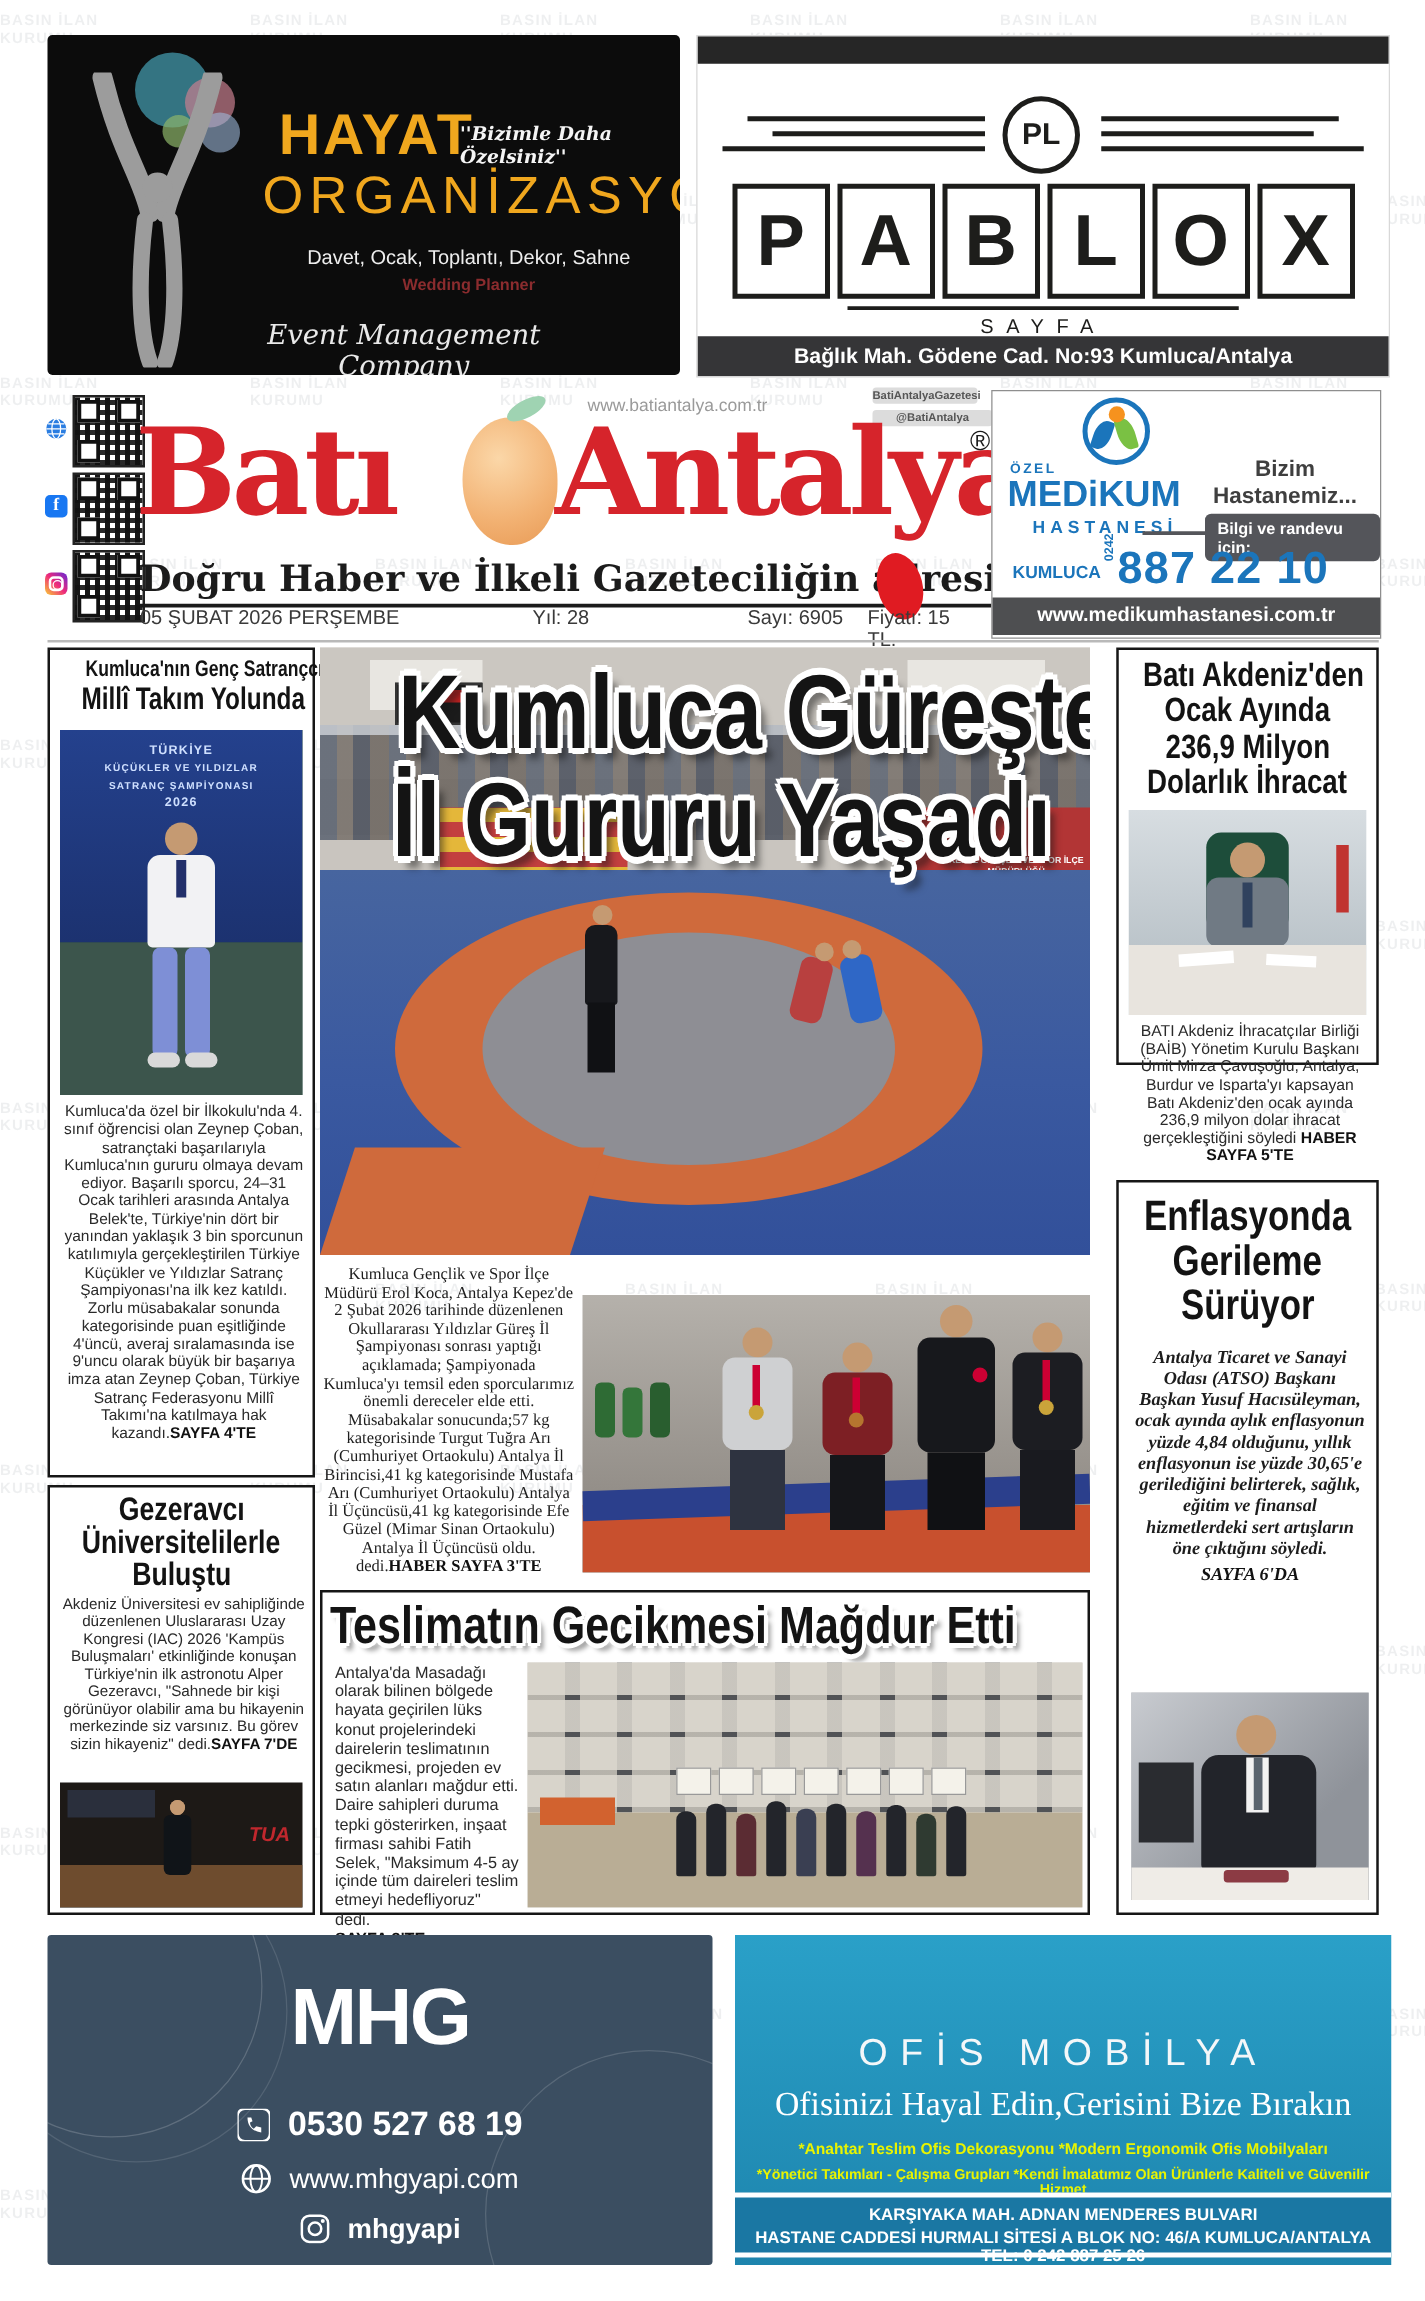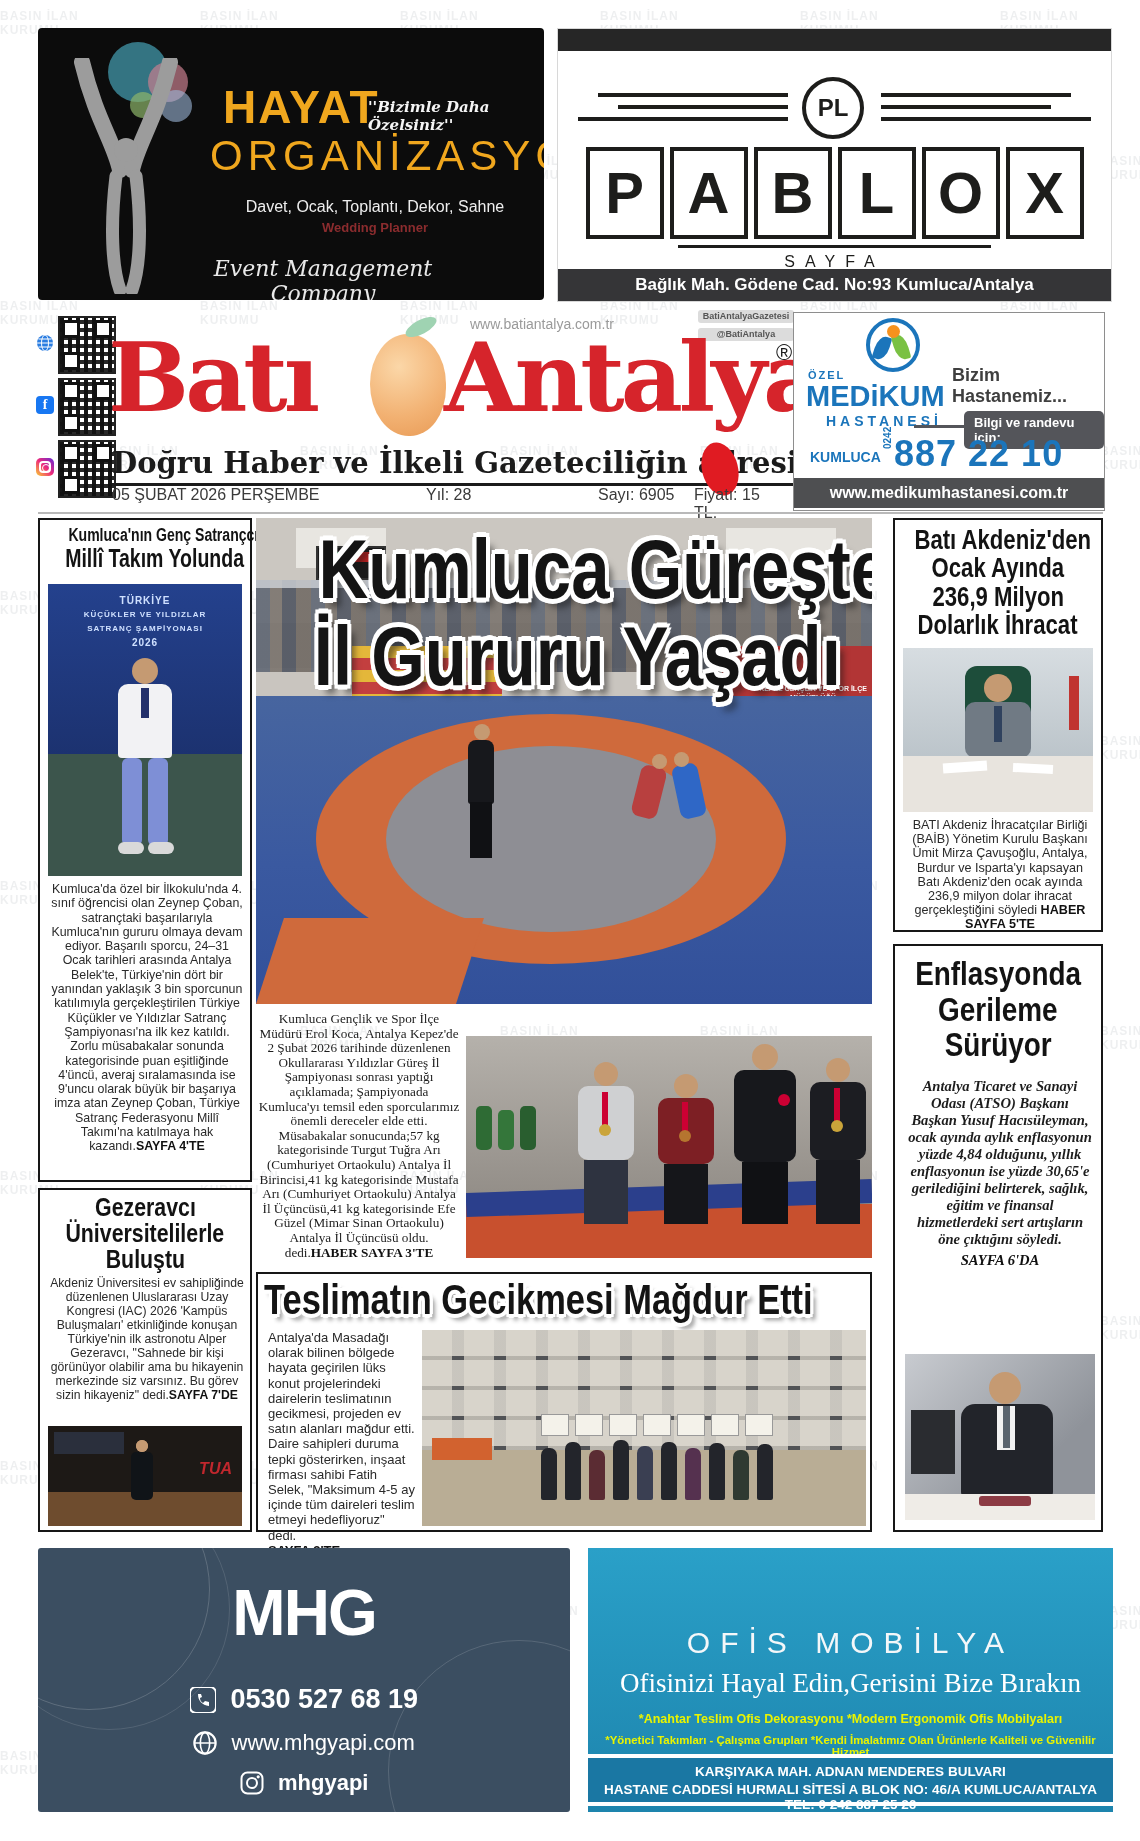--- a/index.html
+++ b/index.html
@@ -197,21 +197,21 @@
         <line x1="2.5" y1="13" x2="15.5" y2="13" stroke="#fff" stroke-width="1"></line>
     </svg>
     <div class="icon16" style="left:36px;top:396px;background:#1877f2;border-radius:4px;color:#fff;font:700 14px/18px 'Liberation Serif',serif;text-align:center;">f</div>
     <div class="icon16" style="left:36px;top:458px;background:linear-gradient(45deg,#f9ce34,#ee2a7b,#6228d7);border-radius:5px;">
       <div style="position:absolute;inset:3px;border:2px solid #fff;border-radius:4px;"></div>
       <div style="position:absolute;left:6px;top:6px;width:6px;height:6px;border:1.5px solid #fff;border-radius:50%;"></div>
     </div>
 
     <div class="abs" style="left:470px;top:316px;font:400 14px 'Liberation Sans',sans-serif;color:#9a9a9a;">www.batiantalya.com.tr</div>
 
-    <div class="abs" style="left:698px;top:310px;width:96px;height:13px;background:#dcdcdc;border-radius:3px;font:700 9px/13px 'Liberation Sans',sans-serif;color:#555;text-align:center;">
+    <div class="abs" style="left:698px;top:310px;width:84px;height:13px;background:#dcdcdc;border-radius:3px;font:700 9px/13px 'Liberation Sans',sans-serif;color:#555;text-align:center;">
       <span>BatiAntalyaGazetesi</span>
     </div>
     <div class="abs" style="left:698px;top:328px;width:96px;height:13px;background:#dcdcdc;border-radius:3px;font:700 9px/13px 'Liberation Sans',sans-serif;color:#555;text-align:center;">
       <span>@BatiAntalya</span>
     </div>
 
     <div class="abs" style="left:108px;top:318px;width:700px;height:130px;">
       <span style="position:absolute;left:0;top:0;font:700 96px/120px 'DejaVu Serif',serif;color:#d6242b;letter-spacing:-4px;">Batı</span>
       <div style="position:absolute;left:262px;top:16px;width:76px;height:102px;border-radius:50% 50% 48% 52%;
                   background:radial-gradient(circle at 38% 32%,#fbd7a8,#f2b172 60%,#e89a55);"></div>
@@ -233,21 +233,21 @@
 
     <div class="abs" style="left:793px;top:312px;width:310px;height:197px;background:#fff;border:1px solid #8e8e8e;">
       <div style="position:absolute;left:72px;top:5px;width:46px;height:46px;border:4px solid #1b75bb;border-radius:50%;background:#fff;">
         <div style="position:absolute;left:5px;top:14px;width:14px;height:24px;border-radius:60% 10% 60% 10%;background:#1b75bb;transform:rotate(18deg);"></div>
         <div style="position:absolute;left:24px;top:12px;width:14px;height:26px;border-radius:10% 60% 10% 60%;background:#7ac143;transform:rotate(-16deg);"></div>
         <div style="position:absolute;left:17px;top:3px;width:13px;height:13px;border-radius:50%;background:#f6921e;"></div>
       </div>
       <div class="abs" style="left:14px;top:56px;font:700 11px 'Liberation Sans',sans-serif;color:#1b75bb;letter-spacing:2px;">ÖZEL</div>
       <div class="abs" style="left:12px;top:67px;font:700 29px 'Liberation Sans',sans-serif;color:#1b75bb;">MEDiKUM</div>
       <div class="abs" style="left:32px;top:100px;font:700 14px 'Liberation Sans',sans-serif;color:#1b75bb;letter-spacing:4px;">HASTANESİ</div>
-      <div class="abs" style="left:158px;top:52px;font:700 18px 'Liberation Sans',sans-serif;color:#3f3f3f;">Bizim Hastanemiz...</div>
+      <div class="abs" style="left:158px;top:52px;font:700 18px 'Liberation Sans',sans-serif;color:#3f3f3f;text-align:center;">Bizim Hastanemiz...</div>
       <div class="abs" style="left:120px;top:112px;width:50px;height:3px;background:#54555a;"></div>
       <div class="abs pill" style="left:170px;top:98px;padding:4px 10px;font-size:13px;">
         <span>Bilgi ve randevu için;</span>
       </div>
       <div class="abs" style="left:16px;top:136px;font:700 14px 'Liberation Sans',sans-serif;color:#1b75bb;">KUMLUCA</div>
       <div class="abs" style="left:88px;top:136px;font:700 10px 'Liberation Sans',sans-serif;color:#1b75bb;transform:rotate(-90deg);transform-origin:left top;">0242</div>
       <div class="abs" style="left:100px;top:120px;font:700 36px 'Liberation Sans',sans-serif;color:#1b75bb;letter-spacing:1px;">887 22 10</div>
       <div class="abs" style="left:0;top:165px;width:310px;height:30px;background:#4e4f51;text-align:center;">
         <span style="font:700 16px/30px 'Liberation Sans',sans-serif;color:#fff;">www.medikumhastanesi.com.tr</span>
       </div>
@@ -378,21 +378,21 @@
              background:repeating-linear-gradient(180deg,rgba(216,212,203,.9) 0 26px,rgba(120,118,112,.35) 26px 30px);"></div>
         <div class="fig" style="left:0;top:120px;width:444px;height:76px;background:#b9ad95;"></div>
         <div class="fig" style="left:10px;top:108px;width:60px;height:22px;background:#d2622f;"></div>
         <div class="fig" style="left:40px;top:84px;width:390px;text-align:center;">
           <span class="sign"></span><span class="sign"></span><span class="sign"></span><span class="sign"></span><span class="sign"></span><span class="sign"></span><span class="sign"></span><br>
           <span class="protester"></span><span class="protester" style="height:58px;"></span><span class="protester" style="height:50px;background:#5b2c33;"></span><span class="protester" style="height:60px;"></span><span class="protester" style="height:54px;background:#3a3f52;"></span><span class="protester" style="height:58px;"></span><span class="protester" style="height:52px;background:#55314f;"></span><span class="protester" style="height:57px;"></span><span class="protester" style="height:50px;background:#2f3a31;"></span><span class="protester" style="height:56px;"></span>
         </div>
       </div>
     </div>
 
-    <div class="nbox" style="left:893px;top:518px;width:210px;height:414px;">
+    <div class="nbox" style="left:893px;top:518px;width:210px;height:334px;">
       <div class="hl" style="position:absolute;left:0;top:6px;width:100%;line-height:1.05;">
         <span class="cond" style="font-size:27px;">Batı Akdeniz'den</span><br>
         <span class="cond" style="font-size:27px;">Ocak Ayında</span><br>
         <span class="cond" style="font-size:27px;">236,9 Milyon</span><br>
         <span class="cond" style="font-size:27px;">Dolarlık İhracat</span>
       </div>
       <div class="photo" style="left:8px;top:128px;width:190px;height:164px;background:#cfd5d9;">
         <div class="fig" style="left:0;top:0;width:190px;height:120px;background:linear-gradient(180deg,#d7dde1,#b9c2c8);"></div>
         <div class="fig" style="right:14px;top:28px;width:10px;height:54px;background:#c03430;"></div>
         <div class="fig" style="left:62px;top:18px;width:66px;height:80px;background:#1d4d3a;border-radius:12px;"></div>

